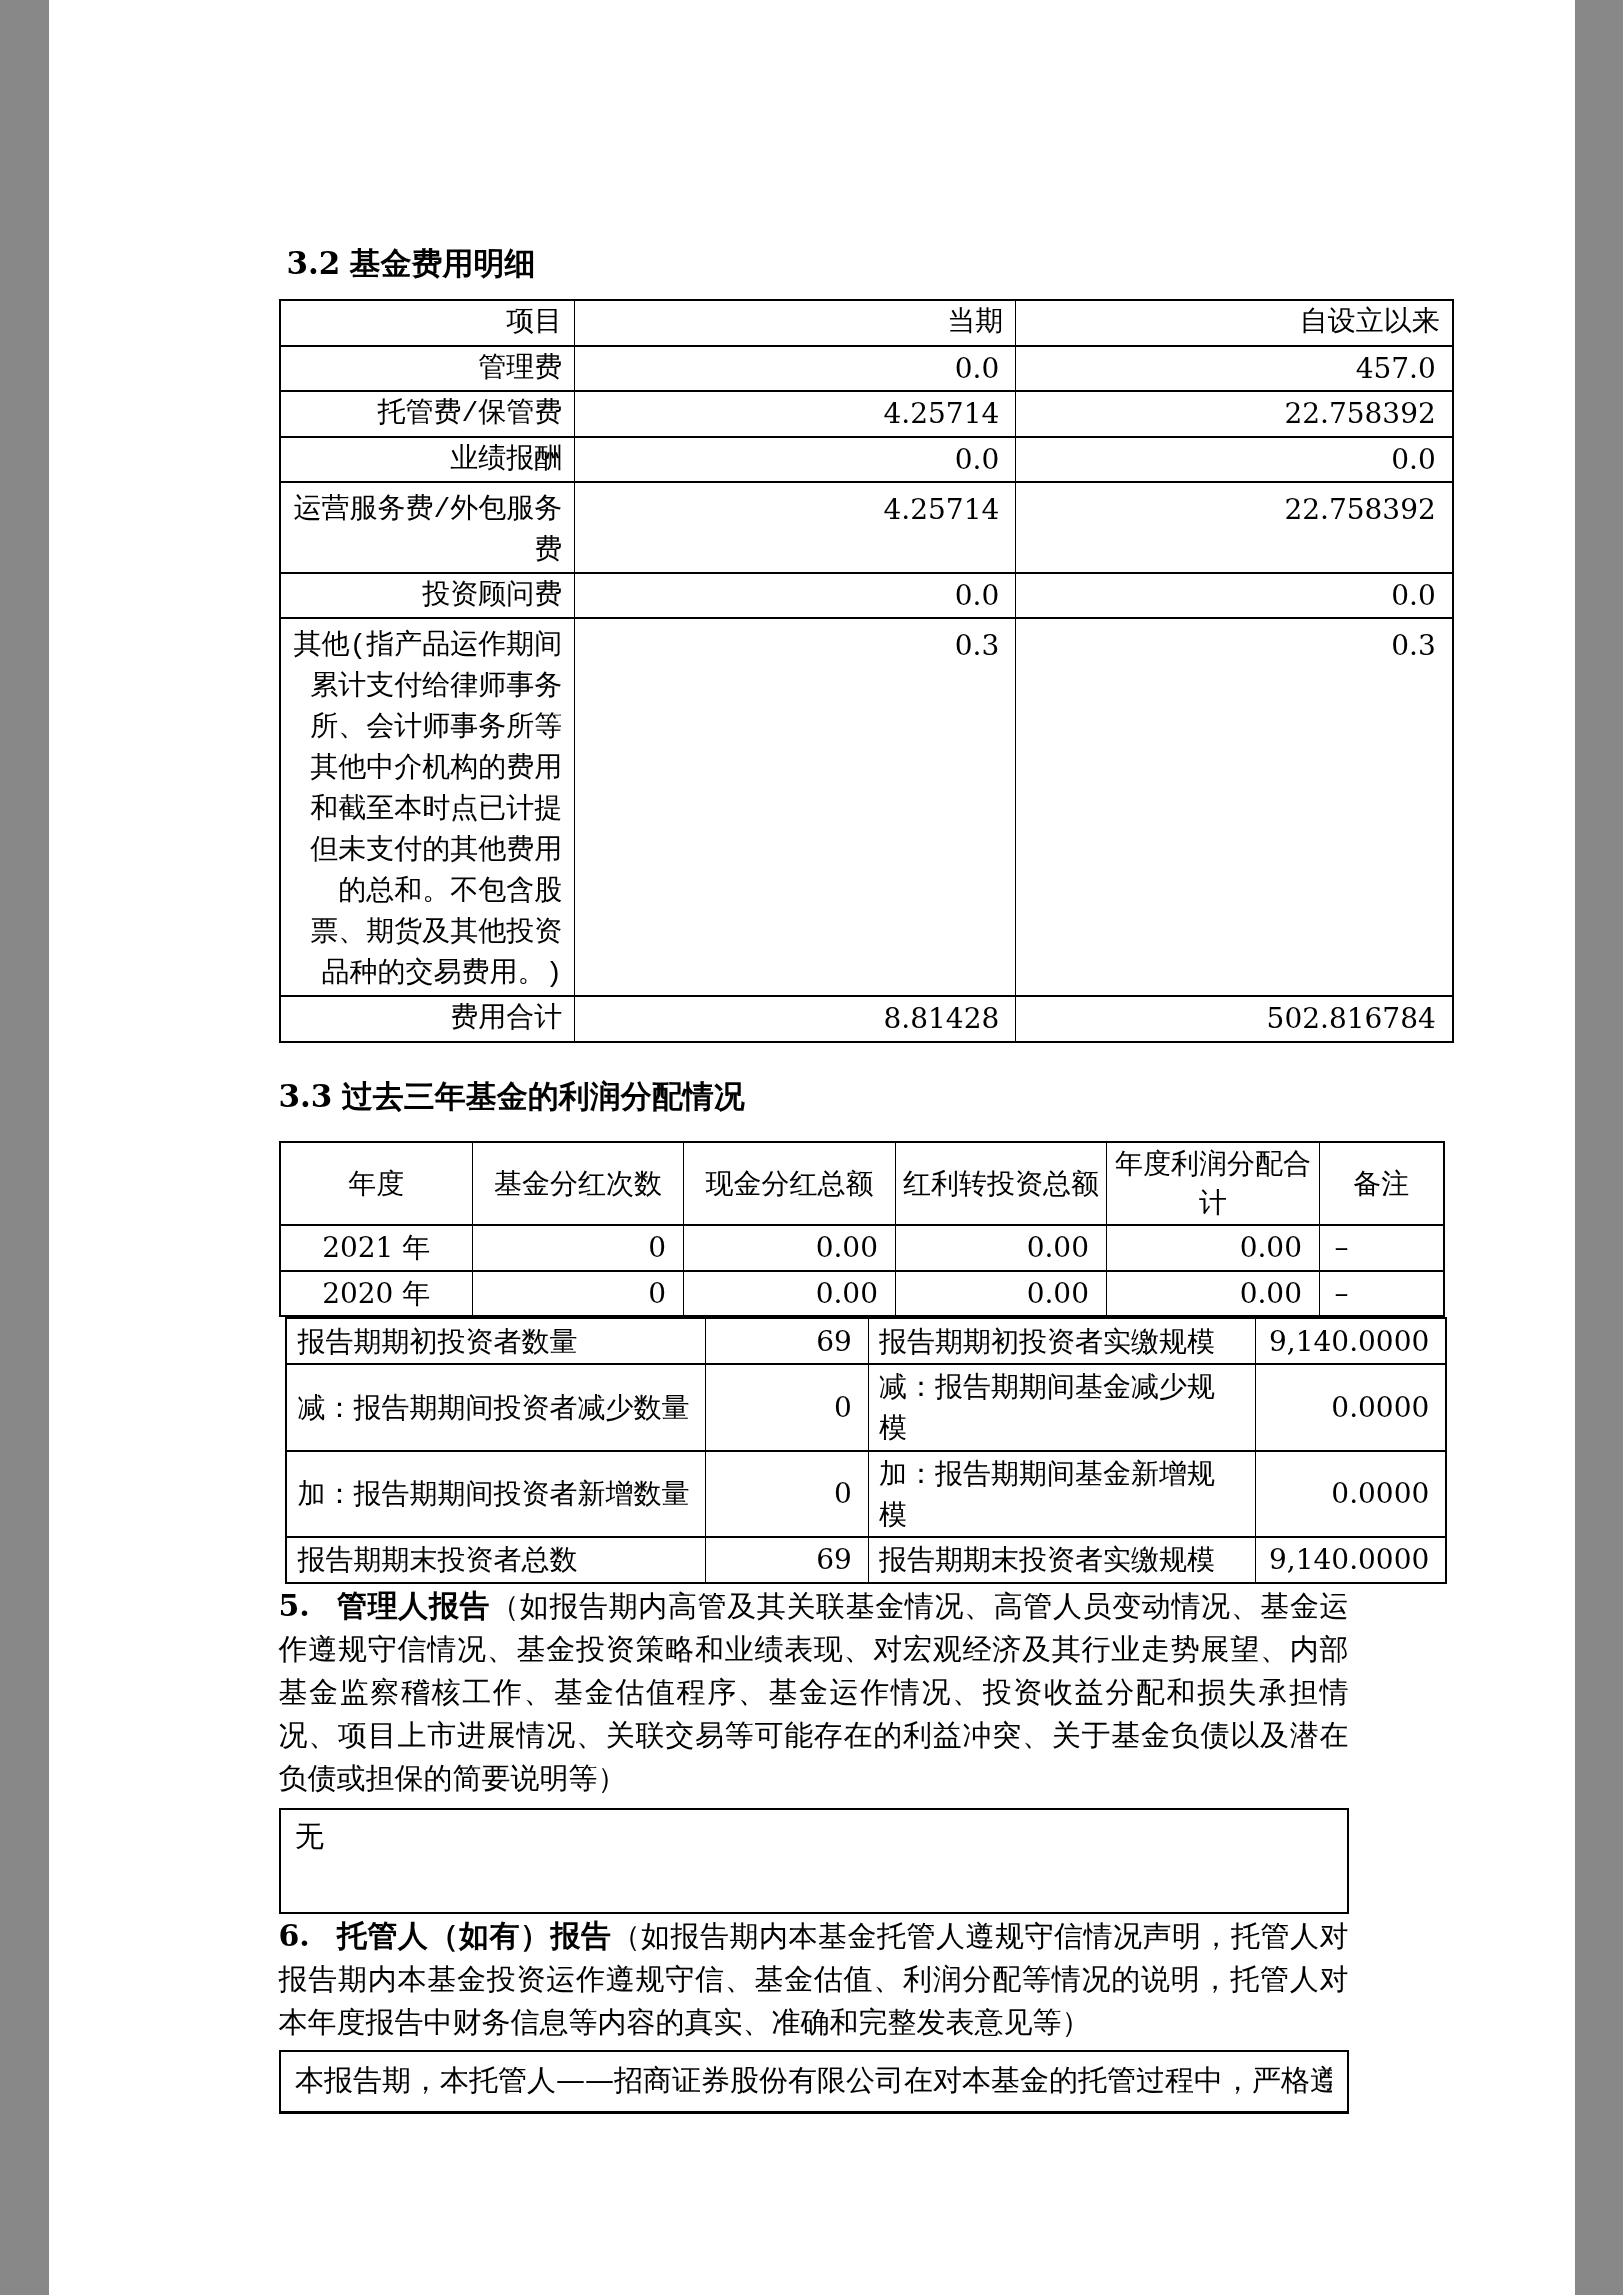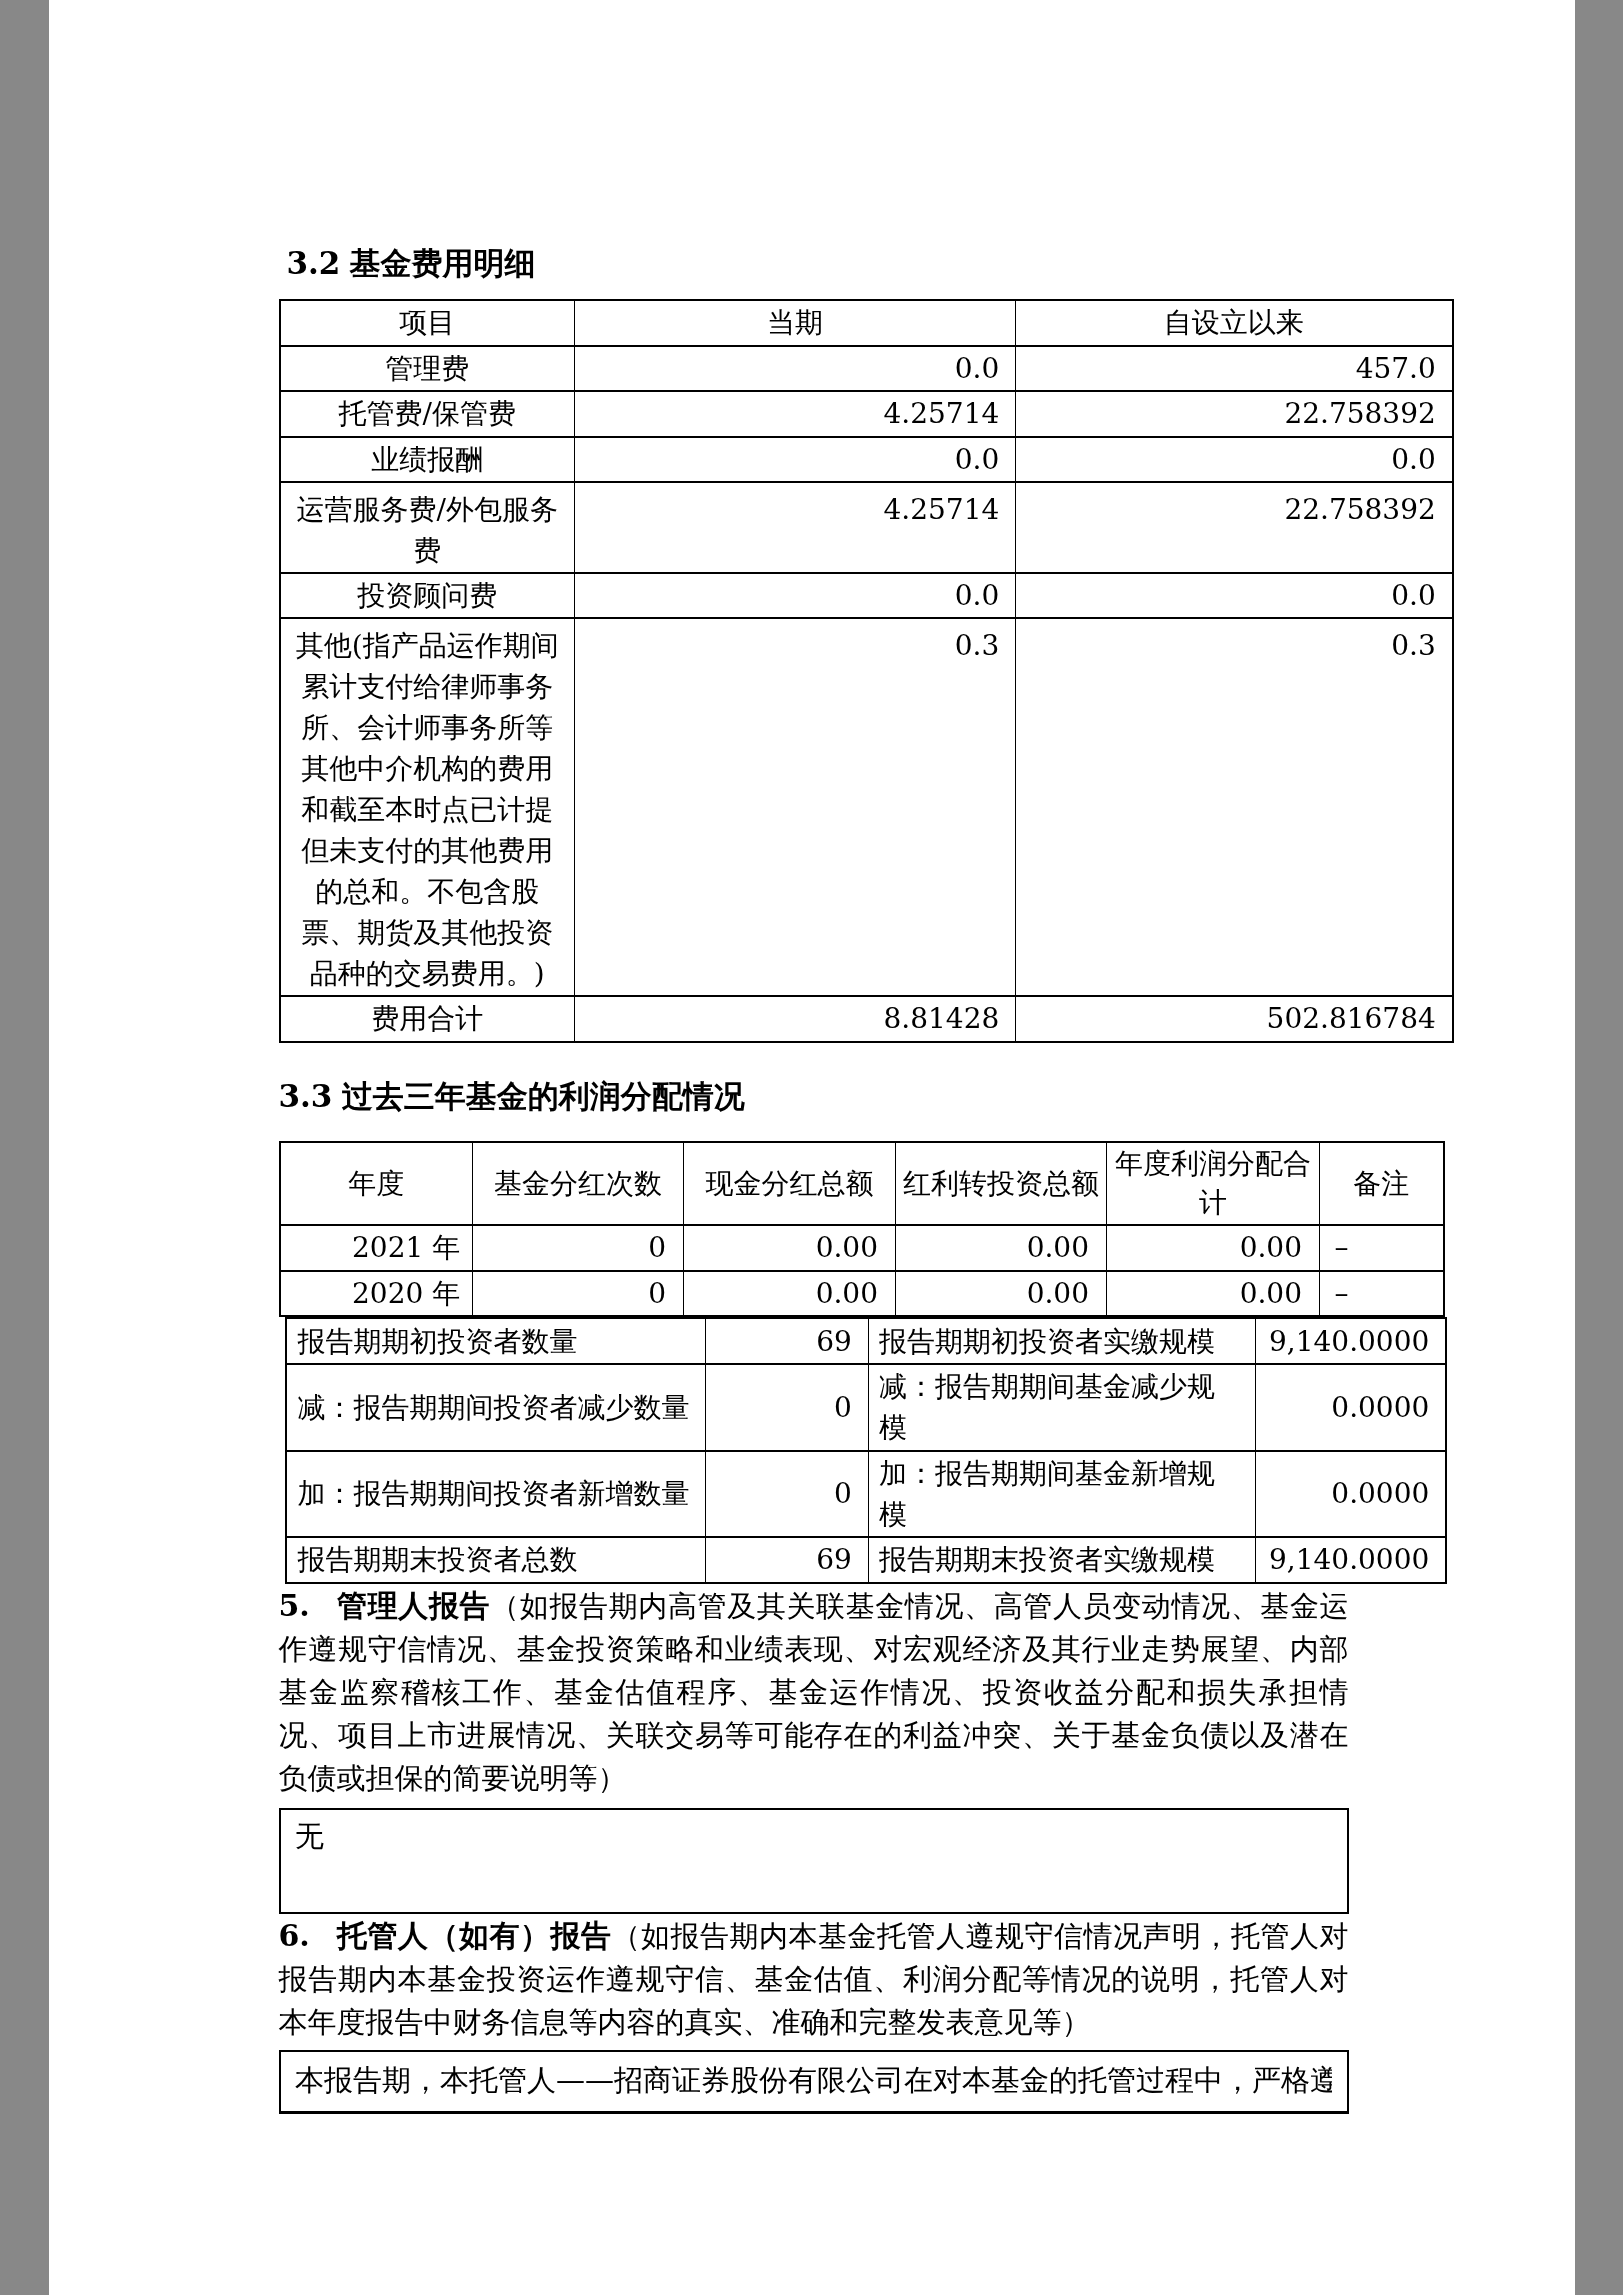--- a/index.html
+++ b/index.html
@@ -43,27 +43,27 @@
     font-size: 28px;
     font-weight: normal;
     line-height: 41px;
     padding: 1.3px 11.8px;
     height: 41px;
     vertical-align: middle;
     box-sizing: content-box;
     overflow: hidden;
   }
   .t-fee { width: 1173px; }
-  .t-fee td.lbl { text-align: center; }
+  .t-fee td.lbl { text-align: right; font-family: Liberation Mono, monospace; }
   .t-fee td.num { text-align: right; padding-right: 15.7px; }
   .t-fee tr.tall td { vertical-align: top; padding-top: 5.2px; }
 
   .t-profit { width: 1164px; border-radius: 28px; }
   .t-profit th { text-align: center; height: 79px; line-height: 39px; padding: 1.3px 6.5px; }
-  .t-profit td.year { text-align: right; }
+  .t-profit td.year { text-align: center; }
   .t-profit td.num  { text-align: right; padding-right: 17px; }
   .t-profit td.note { text-align: left; padding-left: 14.4px; }
 
   .t-investor { width: 1161px; margin-left: 6.5px; }
   .t-investor td.lbl { text-align: left; padding-left: 10.5px; }
   .t-investor td.num { text-align: right; padding-right: 15.7px; }
 
   
   p.sec {
     margin: 0;

